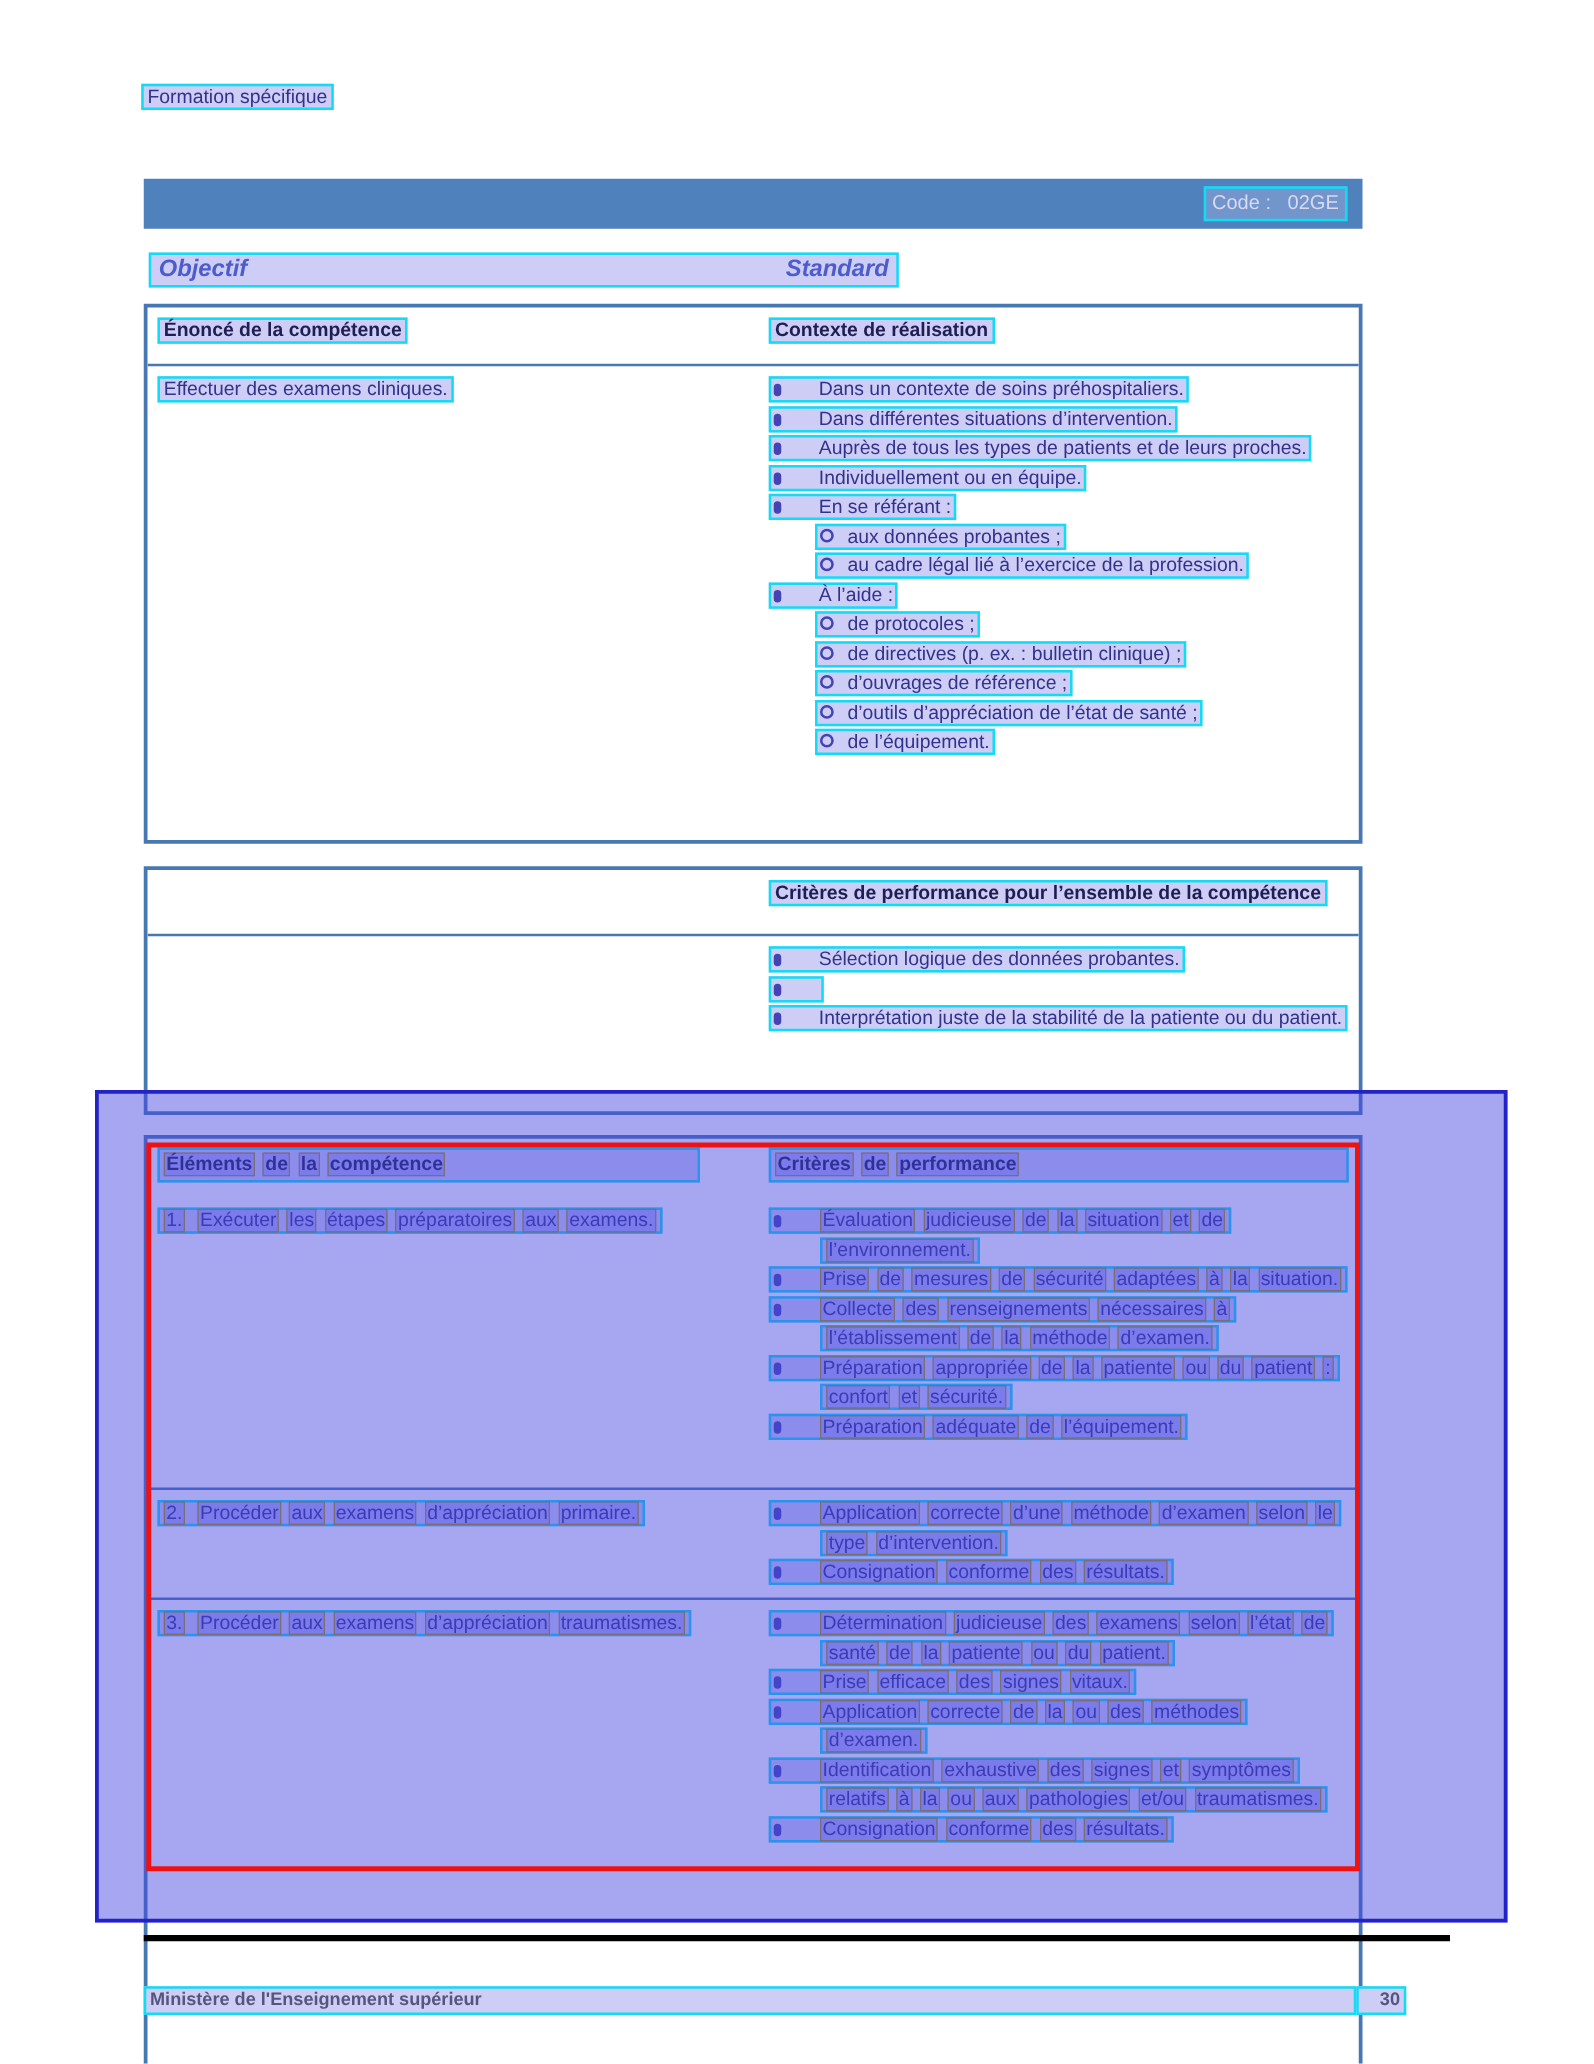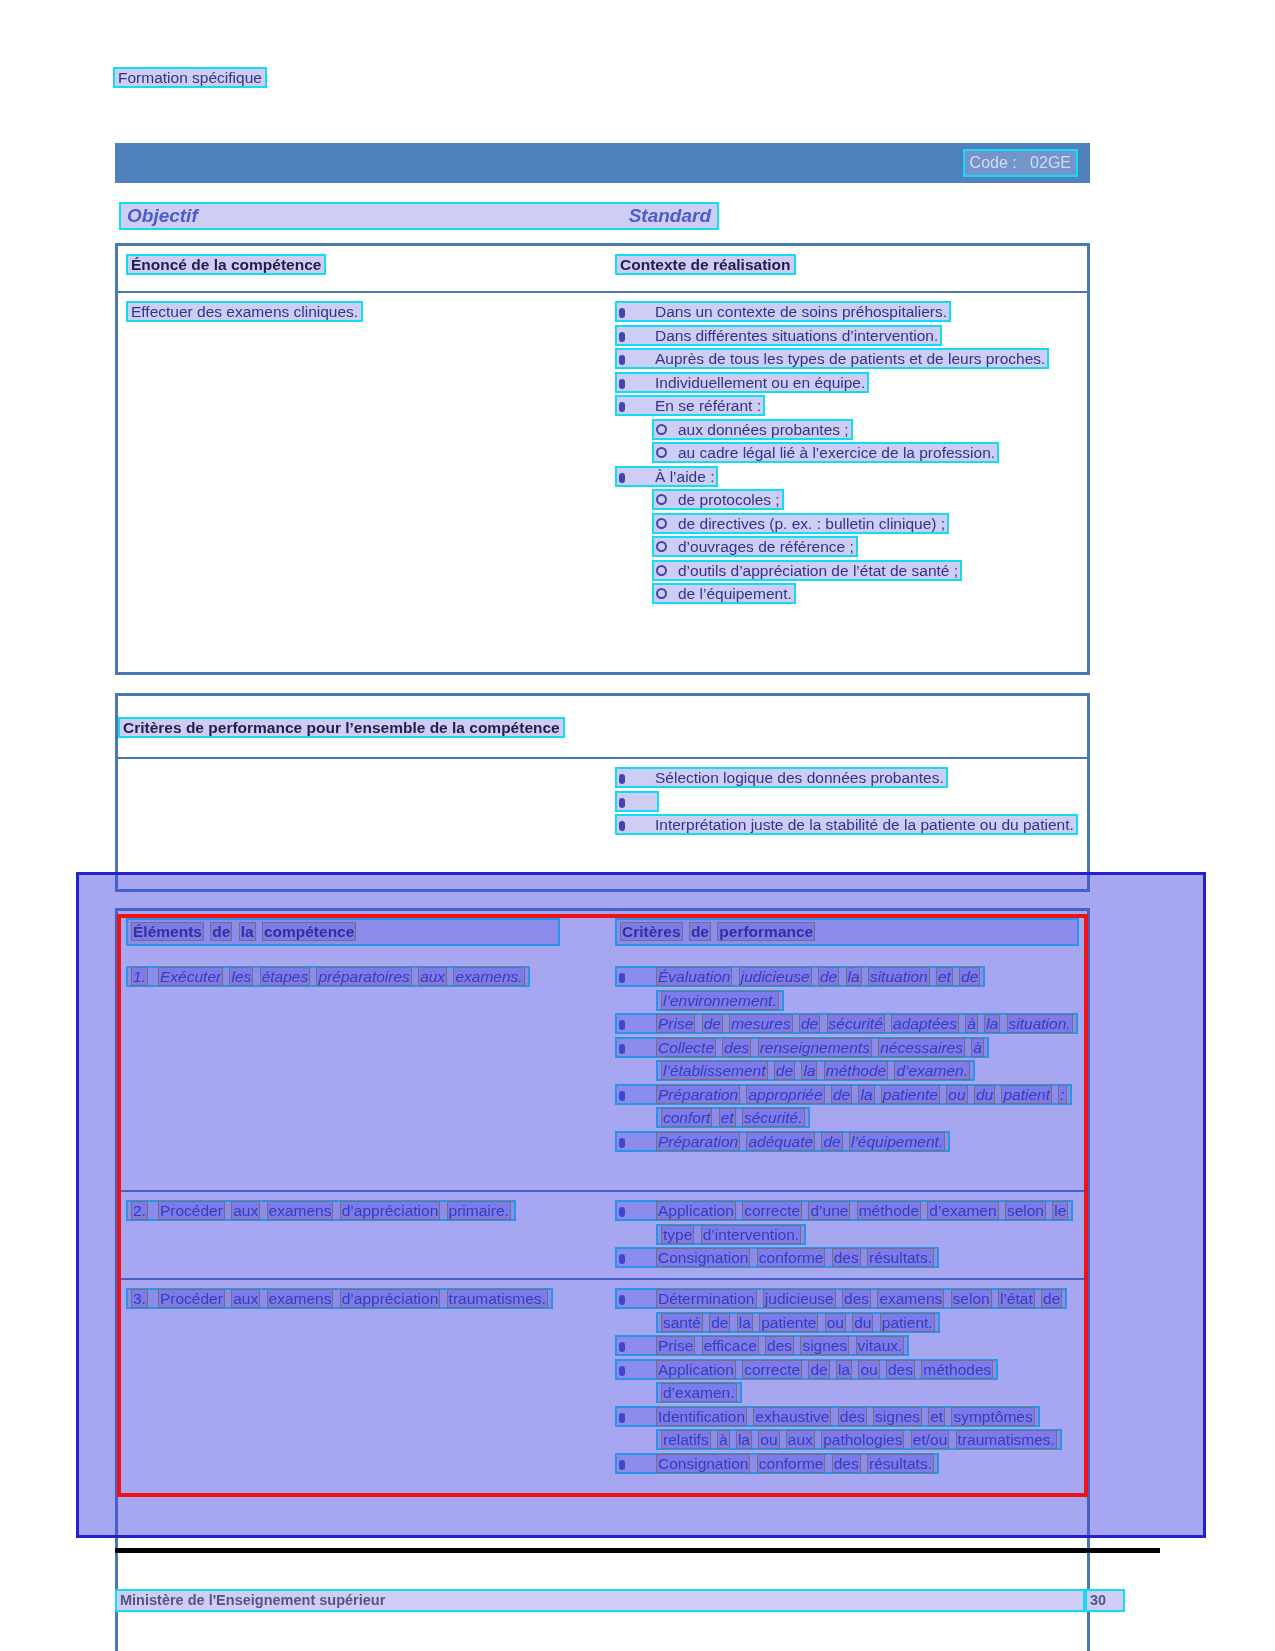--- a/index.html
+++ b/index.html
@@ -30,23 +30,23 @@
   .tbl{position:absolute;left:115px;width:975px;border:3px solid var(--tableBorder,#4878b2);
        background:#fff;box-sizing:border-box;overflow:hidden;}
   .t1{top:243px;height:432px;}
   .t2{top:693px;height:199px;}
   .t3{top:908px;height:755px;background:transparent;}
   .trow{display:flex;}
   .trow+.trow{border-top:2px solid var(--tableBorder,#4878b2);}
   .c1{width:497px;flex:none;padding:7px 10px 6px 8px;box-sizing:border-box;}
   .c2{flex:1;padding:7px 8px 6px 0;box-sizing:border-box;}
   .thead1{height:45px;}
-  .thead2{height:61px;flex-direction:column;}
+  .thead2{height:51px;}
   .t3 .r0{height:47px;}
-  .t3 .r1{height:232px;font-style:italic;}
+  .t3 .r1{height:232px;}
   .t3 .r2{height:86px;}
   .t3 .r3{height:228px;}
   .t3 .c1{padding-right:55px;}
 
   
   .item{padding-left:41px;text-indent:-41px;line-height:23.5px;margin:0;}
   .item.lvl2{margin-left:41px;padding-left:22px;text-indent:-26px;}
   .band{background:var(--hlFill,#cdcdf6);border:2px solid var(--hlBorder,#10dcf6);
         -webkit-box-decoration-break:clone;box-decoration-break:clone;padding:0 2px;line-height:23.5px;}
   .g1{display:inline-block;width:36px;text-indent:0;}
@@ -66,21 +66,21 @@
            background:var(--overlayFill,rgba(70,70,225,.48));border:3px solid var(--overlayBorder,#2222c8);
            z-index:5;pointer-events:none;box-sizing:border-box;}
   .redrect{position:absolute;left:117px;top:914px;width:971px;height:583px;
            border:4px solid var(--redBorder,#ee1212);z-index:6;pointer-events:none;box-sizing:border-box;}
 
   
   .rule{position:absolute;left:115px;top:1548px;width:1045px;height:5px;background:#000;}
   .footbar{position:absolute;left:115px;top:1557px;width:1010px;display:flex;}
   .footbar .hl{line-height:19px;font-size:14.5px;font-weight:bold;color:var(--footText,#55557e);}
   .foot-main{flex:1;}
-  .foot-page{width:30px;}
+  .foot-page{width:30px;text-align:right;}
 </style>
 </head>
 <body>
 
 <div class="page">
 
   <div class="seclabel">
     <span class="hl">Formation spécifique</span>
   </div>
 

